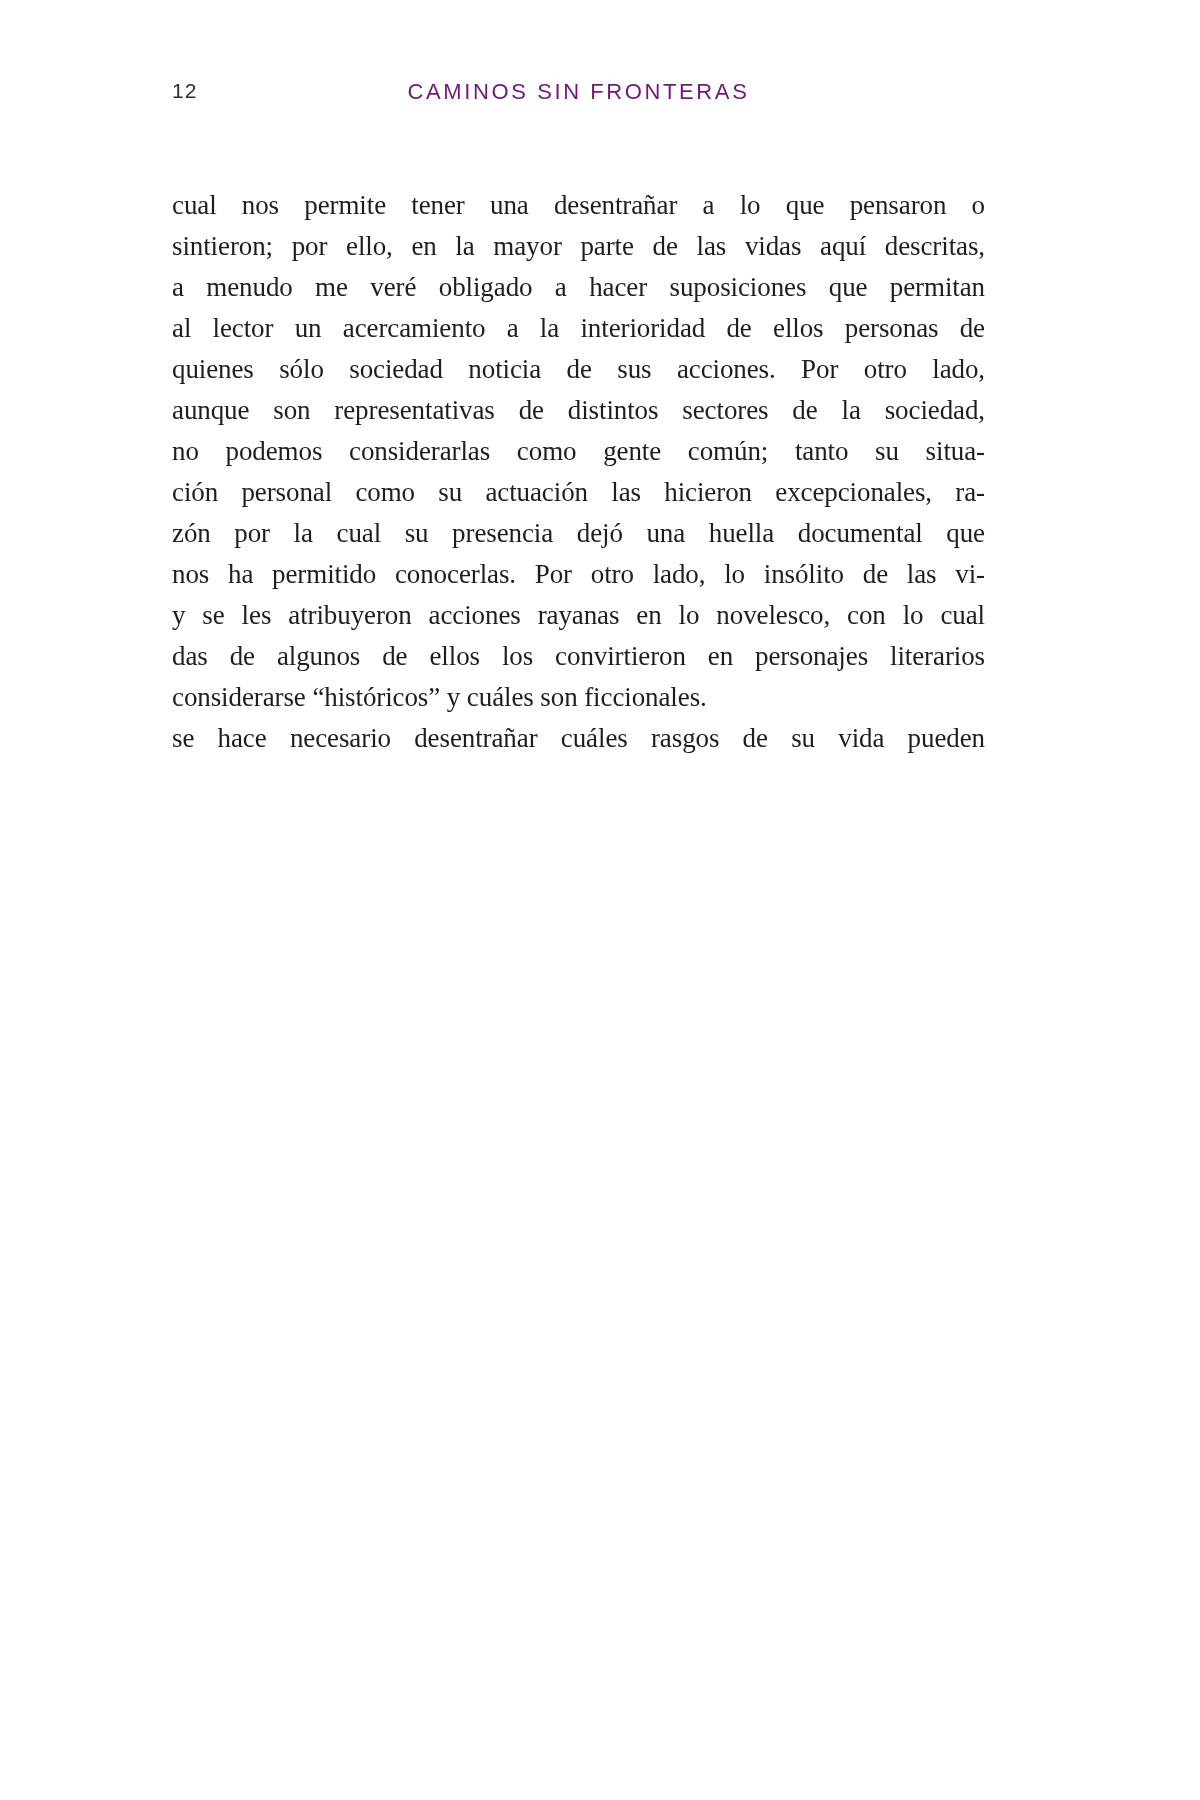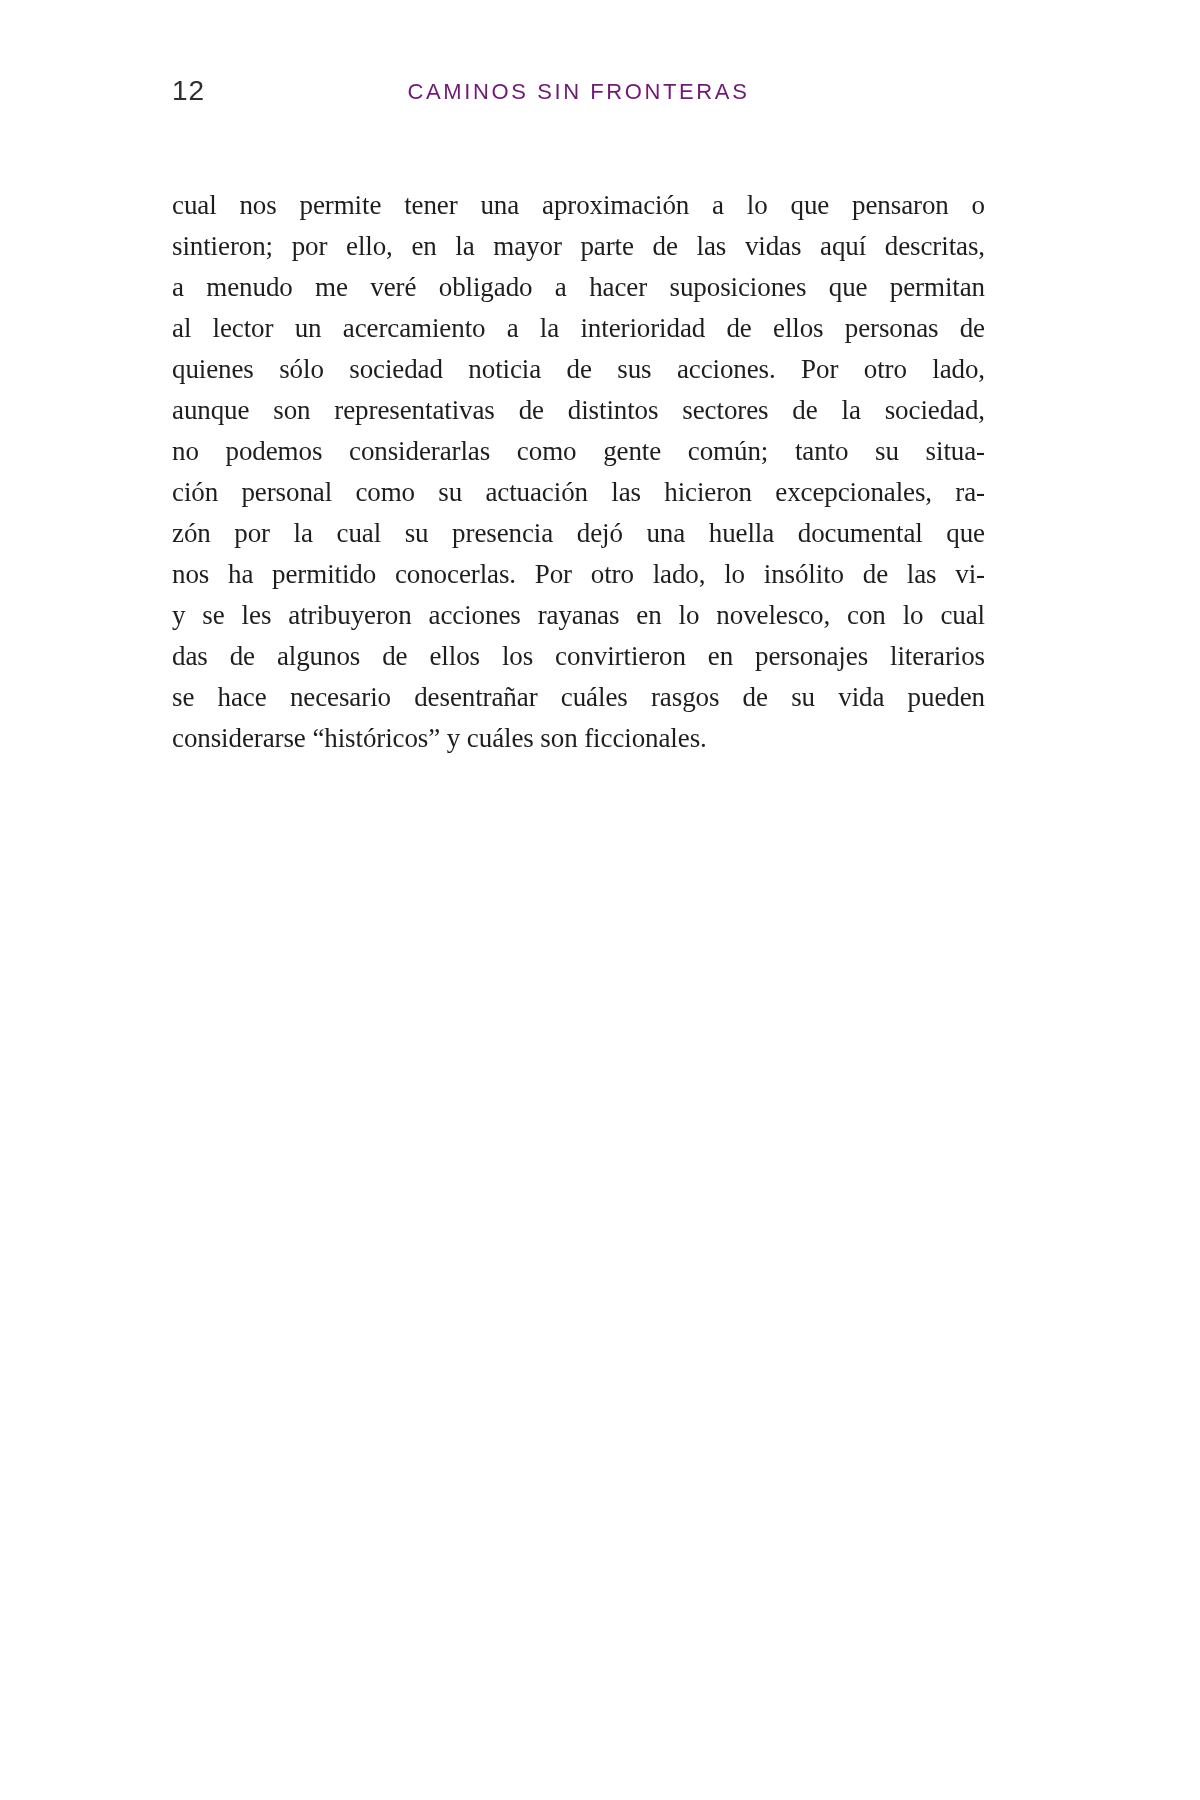--- a/index.html
+++ b/index.html
@@ -23,21 +23,21 @@
     left: 172px;
     width: 813px;
     height: 30px;
     font-family: "Liberation Sans", sans-serif;
     color: #3a3a3a;
   }
   .page-number {
     position: absolute;
     left: 0;
     top: 0;
-    font-size: 28px;
+    font-size: 21px;
     line-height: 30px;
     letter-spacing: 1px;
     color: #2e2e2e;
   }
   .running-title {
     position: absolute;
     left: 0;
     right: 0;
     top: 2px;
     text-align: center;
@@ -70,29 +70,29 @@
 <body>
 
 <div class="page">
 
   <div class="running-header">
     <span class="page-number">12</span>
     <span class="running-title">CAMINOS SIN FRONTERAS</span>
   </div>
 
   <div class="text-block">
-      <div class="text-line">cual nos permite tener una aproximación a lo que pensaron o</div>
+      <div class="text-line">cual nos permite tener una desentrañar a lo que pensaron o</div>
       <div class="text-line">sintieron; por ello, en la mayor parte de las vidas aquí descritas,</div>
       <div class="text-line">a menudo me veré obligado a hacer suposiciones que permitan</div>
       <div class="text-line">al lector un acercamiento a la interioridad de ellos personas de</div>
       <div class="text-line">quienes sólo sociedad noticia de sus acciones. Por otro lado,</div>
       <div class="text-line">aunque son representativas de distintos sectores de la sociedad,</div>
       <div class="text-line">no podemos considerarlas como gente común; tanto su situa-</div>
       <div class="text-line">ción personal como su actuación las hicieron excepcionales, ra-</div>
       <div class="text-line">zón por la cual su presencia dejó una huella documental que</div>
       <div class="text-line">nos ha permitido conocerlas. Por otro lado, lo insólito de las vi-</div>
       <div class="text-line">y se les atribuyeron acciones rayanas en lo novelesco, con lo cual</div>
       <div class="text-line">das de algunos de ellos los convirtieron en personajes literarios</div>
+      <div class="text-line last-line">considerarse “históricos” y cuáles son ficcionales.</div>
       <div class="text-line">se hace necesario desentrañar cuáles rasgos de su vida pueden</div>
-      <div class="text-line last-line">considerarse “históricos” y cuáles son ficcionales.</div>
     </div>
 
 </div>
 
 </body></html>

